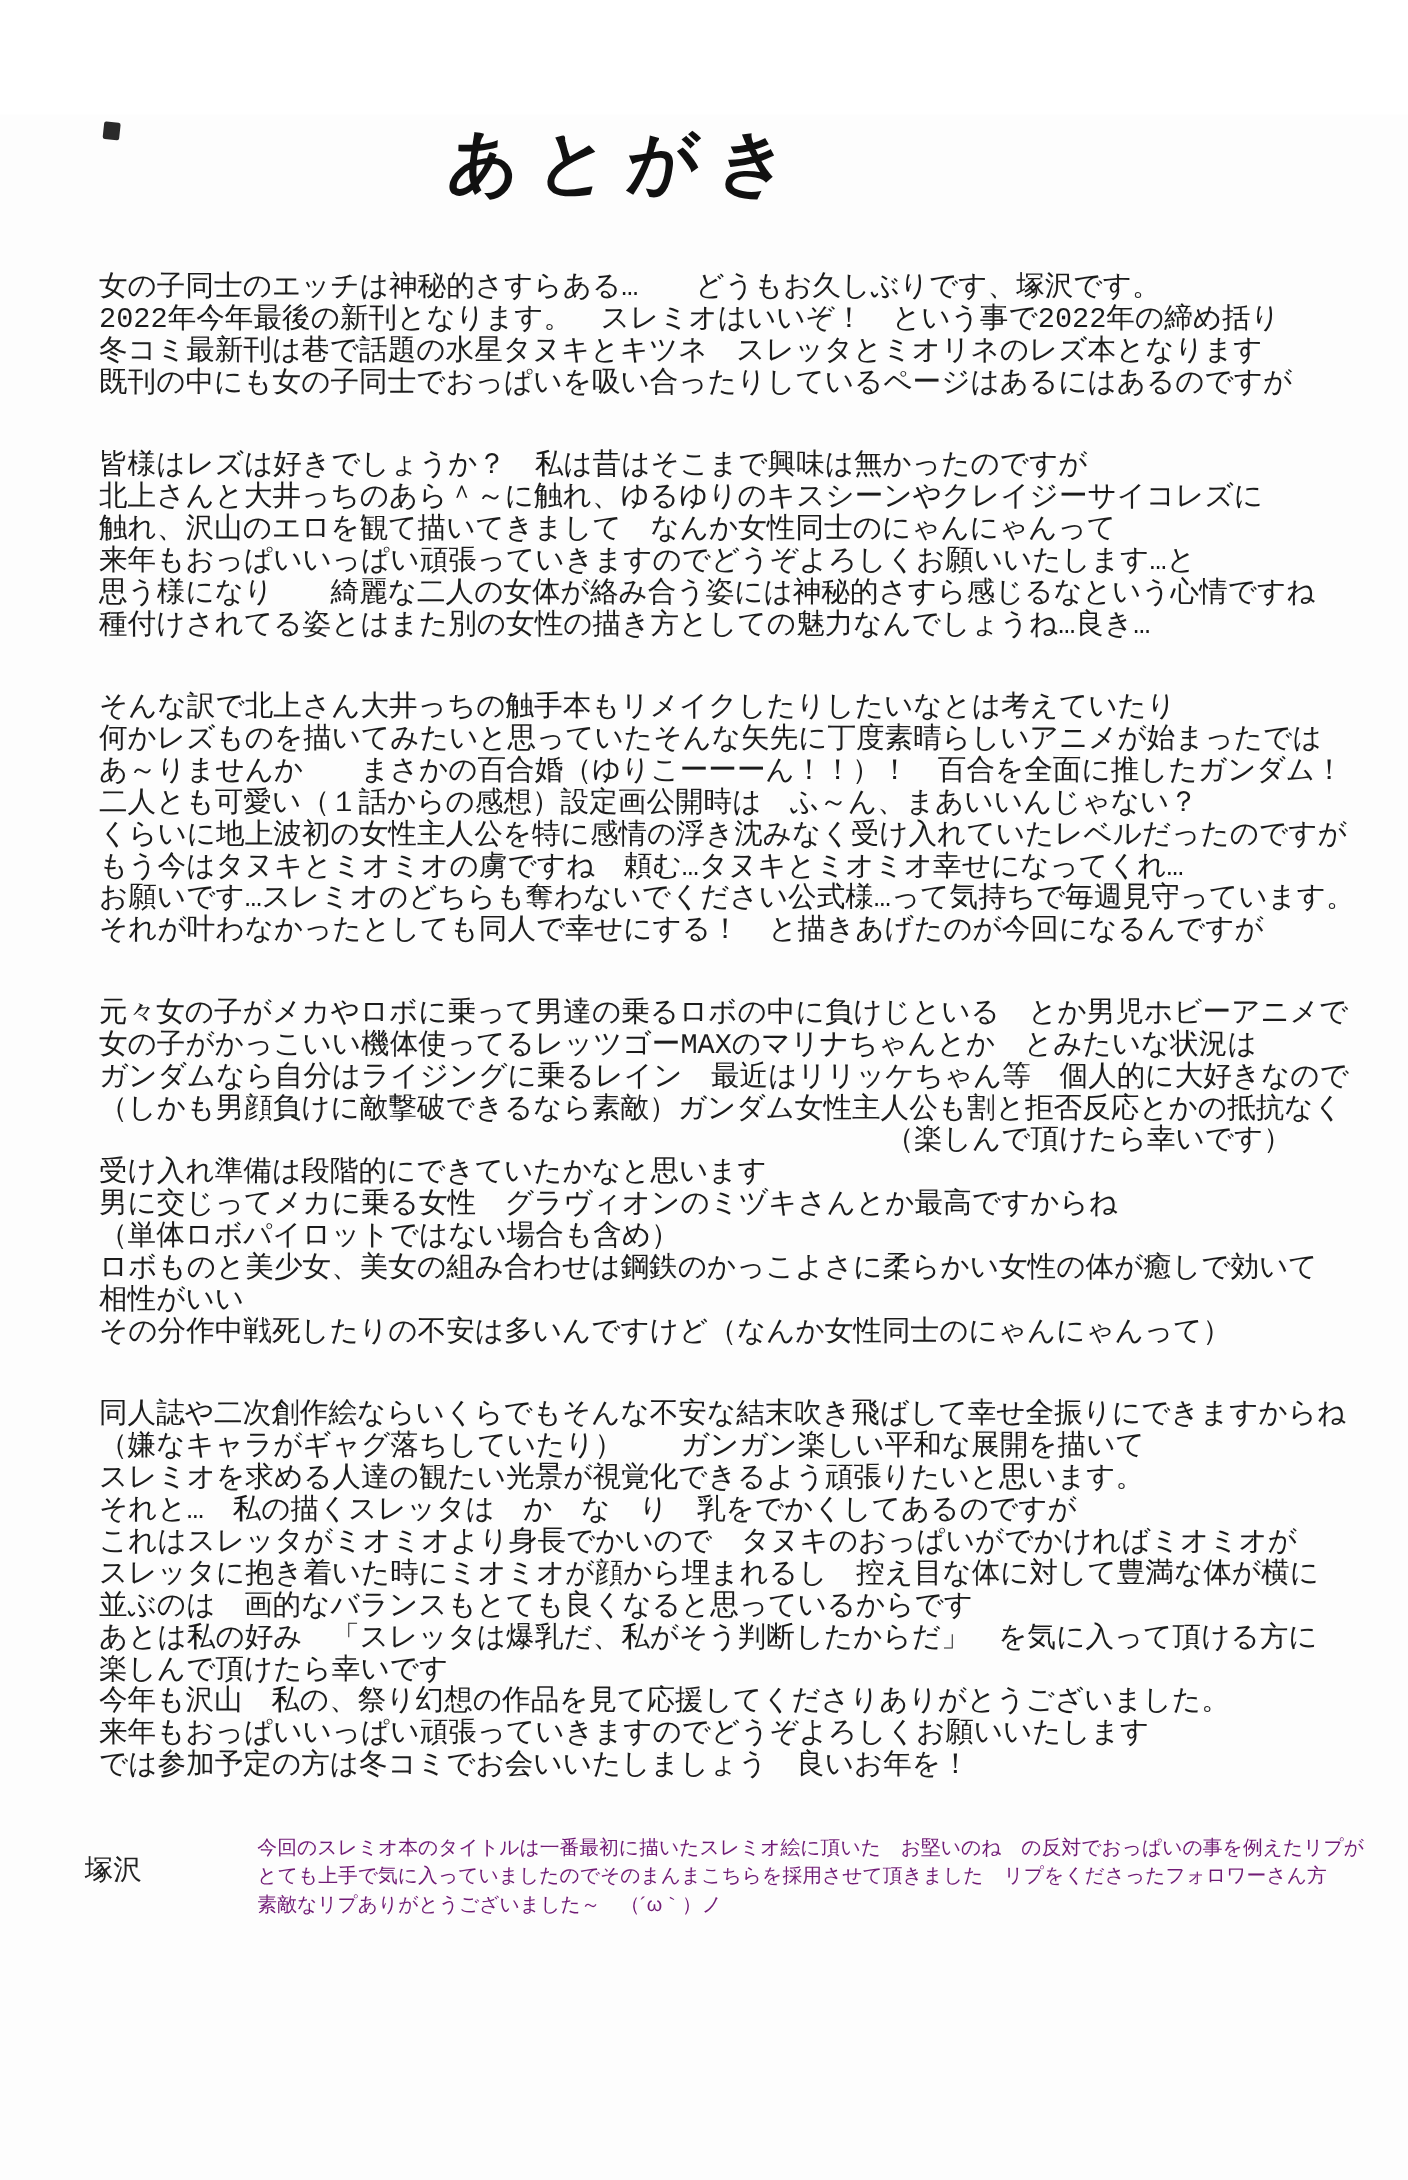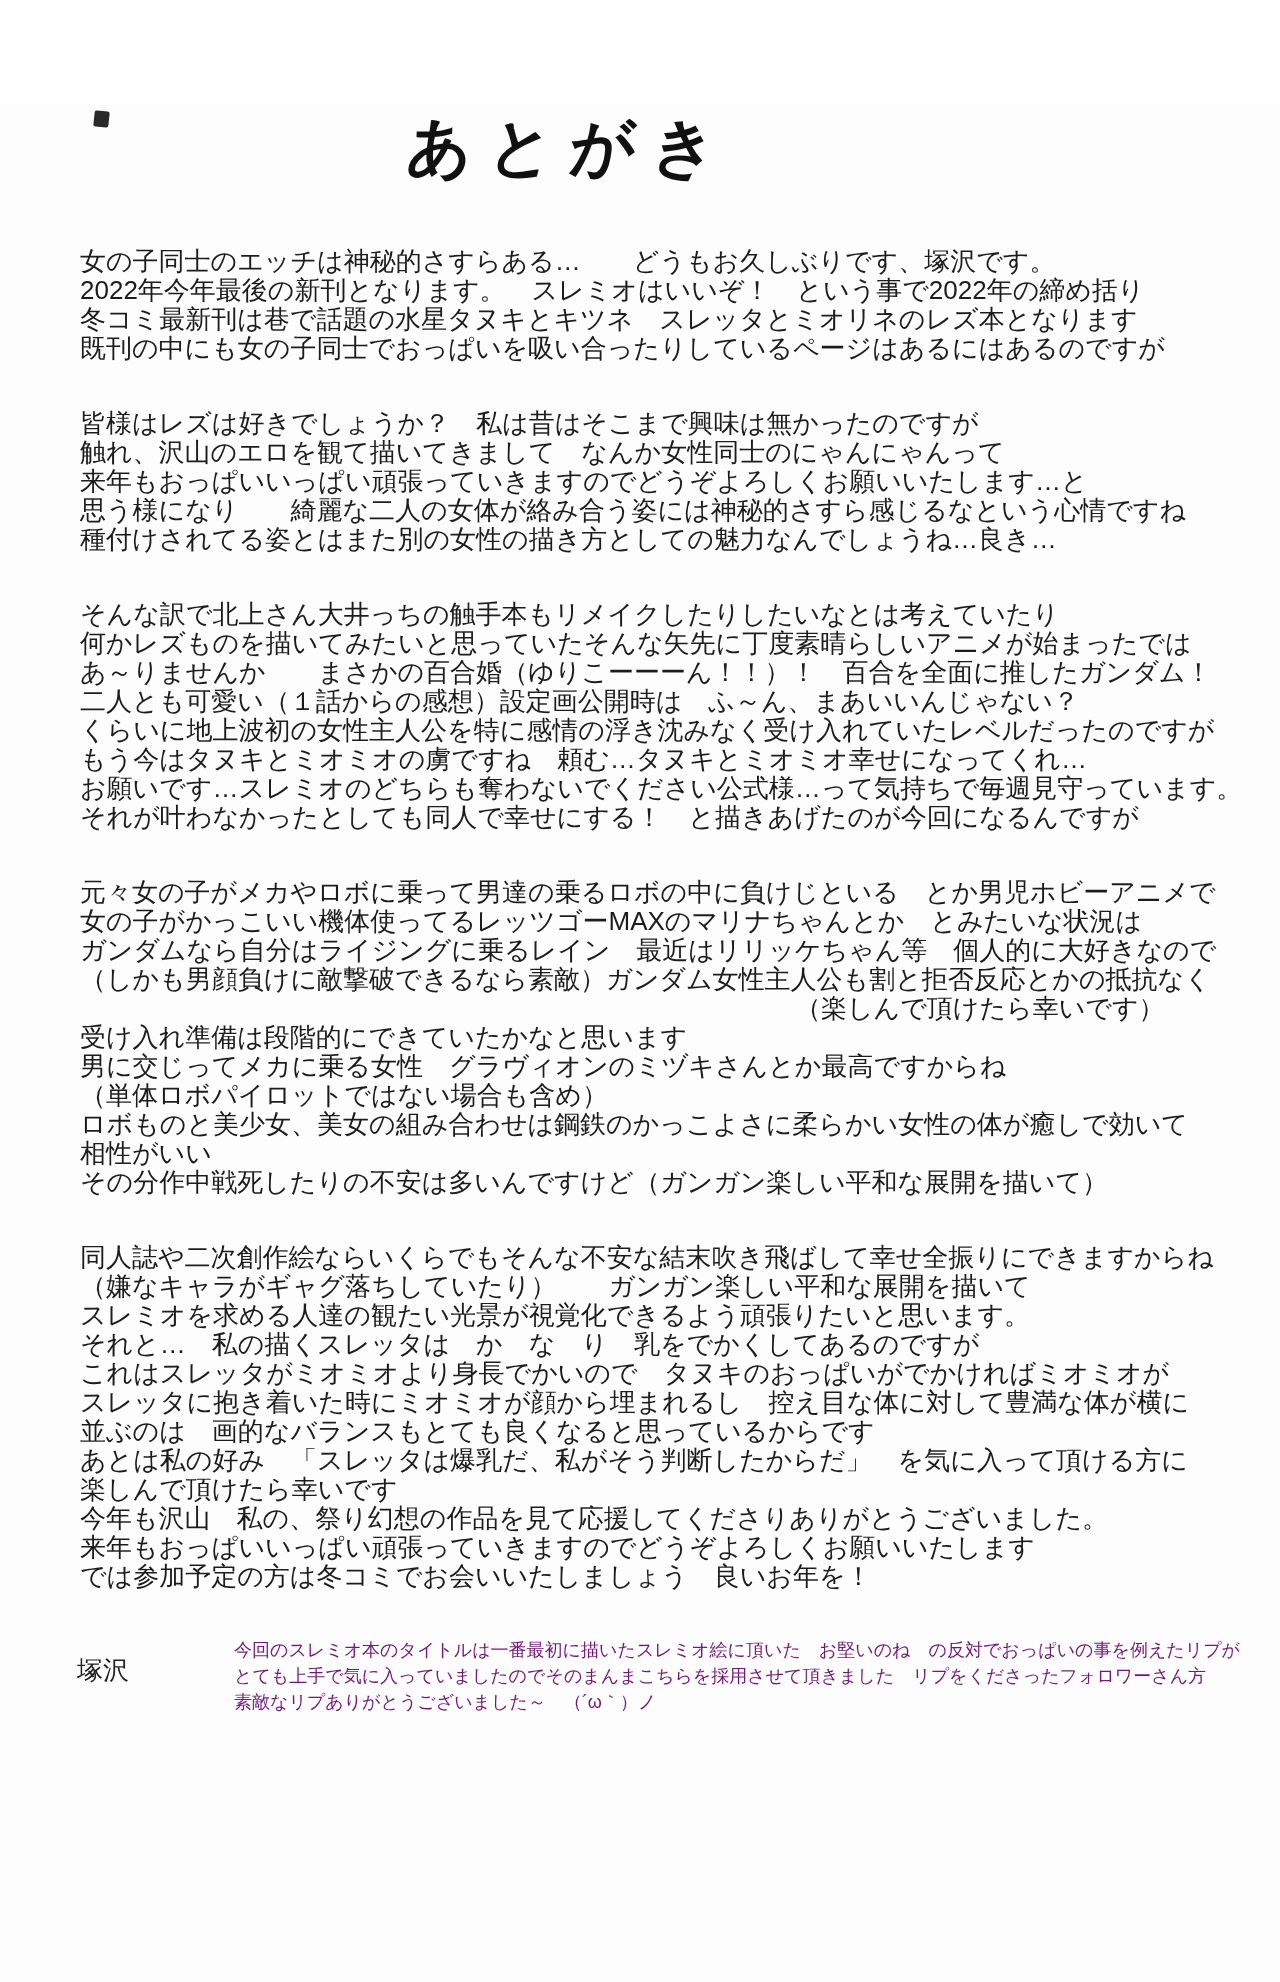--- a/index.html
+++ b/index.html
@@ -27,21 +27,21 @@
     color:#111;
     transform:skewX(-3deg);
   }
   .body{
     margin-top:56px;
     padding:0 40px 0 75px;
     font-size:26px;
     line-height:29px;
     letter-spacing:0px;
   }
-  .para{margin:0 0 46px 5px;}
+  .para{margin:0 0 46px 15px;font-family:Liberation Mono, monospace;}
   .line{white-space:pre;height:29px;}
   .line.indent-right{padding-left:715px;}
   .footer{
     display:flex;
     margin-top:38px;
     padding:0 40px 0 77px;
     align-items:flex-start;
   }
   .signature{
     width:218px;
@@ -70,20 +70,21 @@
 
     <div class="para">
       <div class="line">女の子同士のエッチは神秘的さすらある…　　どうもお久しぶりです、塚沢です。</div>
       <div class="line">2022年今年最後の新刊となります。　スレミオはいいぞ！　という事で2022年の締め括り</div>
       <div class="line">冬コミ最新刊は巷で話題の水星タヌキとキツネ　スレッタとミオリネのレズ本となります</div>
       <div class="line">既刊の中にも女の子同士でおっぱいを吸い合ったりしているページはあるにはあるのですが</div>
     </div>
 
     <div class="para">
       <div class="line">皆様はレズは好きでしょうか？　私は昔はそこまで興味は無かったのですが</div>
+      <div class="line">北上さんと大井っちのあら＾～に触れ、ゆるゆりのキスシーンやクレイジーサイコレズに</div>
       <div class="line">触れ、沢山のエロを観て描いてきまして　なんか女性同士のにゃんにゃんって</div>
       <div class="line">来年もおっぱいいっぱい頑張っていきますのでどうぞよろしくお願いいたします…と</div>
       <div class="line">思う様になり　　綺麗な二人の女体が絡み合う姿には神秘的さすら感じるなという心情ですね</div>
       <div class="line">種付けされてる姿とはまた別の女性の描き方としての魅力なんでしょうね…良き…</div>
     </div>
 
     <div class="para">
       <div class="line">そんな訳で北上さん大井っちの触手本もリメイクしたりしたいなとは考えていたり</div>
       <div class="line">何かレズものを描いてみたいと思っていたそんな矢先に丁度素晴らしいアニメが始まったでは</div>
       <div class="line">あ～りませんか　　まさかの百合婚（ゆりこーーーん！！）！　百合を全面に推したガンダム！</div>
@@ -98,21 +99,21 @@
       <div class="line">元々女の子がメカやロボに乗って男達の乗るロボの中に負けじといる　とか男児ホビーアニメで</div>
       <div class="line">女の子がかっこいい機体使ってるレッツゴーMAXのマリナちゃんとか　とみたいな状況は</div>
       <div class="line">ガンダムなら自分はライジングに乗るレイン　最近はリリッケちゃん等　個人的に大好きなので</div>
       <div class="line">（しかも男顔負けに敵撃破できるなら素敵）ガンダム女性主人公も割と拒否反応とかの抵抗なく</div>
       <div class="line indent-right">（楽しんで頂けたら幸いです）</div>
       <div class="line">受け入れ準備は段階的にできていたかなと思います</div>
       <div class="line">男に交じってメカに乗る女性　グラヴィオンのミヅキさんとか最高ですからね</div>
       <div class="line">（単体ロボパイロットではない場合も含め）</div>
       <div class="line">ロボものと美少女、美女の組み合わせは鋼鉄のかっこよさに柔らかい女性の体が癒しで効いて</div>
       <div class="line">相性がいい</div>
-      <div class="line">その分作中戦死したりの不安は多いんですけど（ガンガン楽しい平和な展開を描いて）</div>
+      <div class="line">その分作中戦死したりの不安は多いんですけど（なんか女性同士のにゃんにゃんって）</div>
     </div>
 
     <div class="para">
       <div class="line">同人誌や二次創作絵ならいくらでもそんな不安な結末吹き飛ばして幸せ全振りにできますからね</div>
       <div class="line">（嫌なキャラがギャグ落ちしていたり）　　ガンガン楽しい平和な展開を描いて</div>
       <div class="line">スレミオを求める人達の観たい光景が視覚化できるよう頑張りたいと思います。</div>
       <div class="line">それと…　私の描くスレッタは　か　な　り　乳をでかくしてあるのですが</div>
       <div class="line">これはスレッタがミオミオより身長でかいので　タヌキのおっぱいがでかければミオミオが</div>
       <div class="line">スレッタに抱き着いた時にミオミオが顔から埋まれるし　控え目な体に対して豊満な体が横に</div>
       <div class="line">並ぶのは　画的なバランスもとても良くなると思っているからです</div>

